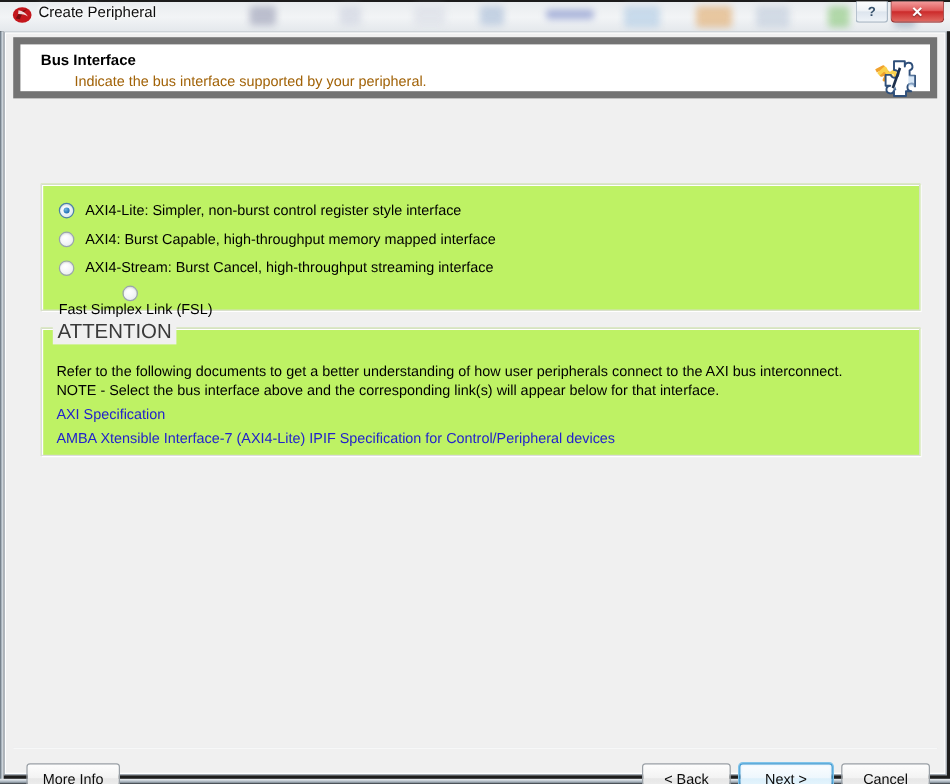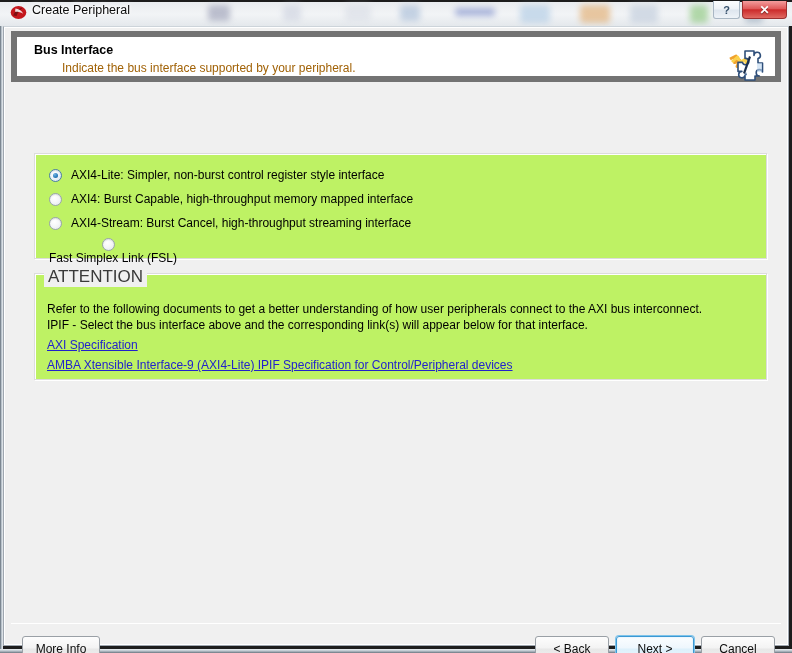--- a/index.html
+++ b/index.html
@@ -185,21 +185,20 @@
     position: absolute;
     left: 12px;
     font-size: 12px; color: #000;
     white-space: nowrap;
   }
   .att-link {
     position: absolute;
     left: 12px;
     font-size: 12px;
     color: #2222cc;
-    text-decoration: underline;
     white-space: nowrap;
     cursor: pointer;
   }
 
   
   .bottom-sep {
     position: absolute;
     left: 7px; top: 596px;
     width: 770px; height: 1px;
     background: #d0d4d8;
@@ -301,23 +300,23 @@
       </div>
       <div class="radio-row" style="top:84px;flex-direction:column;">
         <span class="radio"></span>
         <span class="radio-label">Fast Simplex Link (FSL)</span>
       </div>
     </div>
 
     <div class="groupbox" id="attention-group">
       <div class="group-legend">ATTENTION</div>
       <div class="att-line" style="top:28px;">Refer to the following documents to get a better understanding of how user peripherals connect to the AXI bus interconnect.</div>
-      <div class="att-line" style="top:44px;">IPIF - Select the bus interface above and the corresponding link(s) will appear below for that interface.</div>
+      <div class="att-line" style="top:44px;">NOTE - Select the bus interface above and the corresponding link(s) will appear below for that interface.</div>
       <a class="att-link" style="top:64px;">AXI Specification</a>
-      <a class="att-link" style="top:84px;">AMBA Xtensible Interface-9 (AXI4-Lite) IPIF Specification for Control/Peripheral devices</a>
+      <a class="att-link" style="top:84px;">AMBA Xtensible Interface-7 (AXI4-Lite) IPIF Specification for Control/Peripheral devices</a>
     </div>
 
     <div class="bottom-sep"></div>
     <div class="btn" id="btn-more-info">More Info</div>
     <div class="btn" id="btn-back">&lt; Back</div>
     <div class="btn default" id="btn-next">Next &gt;</div>
     <div class="btn" id="btn-cancel">Cancel</div>
 
   </div>
 </div>

